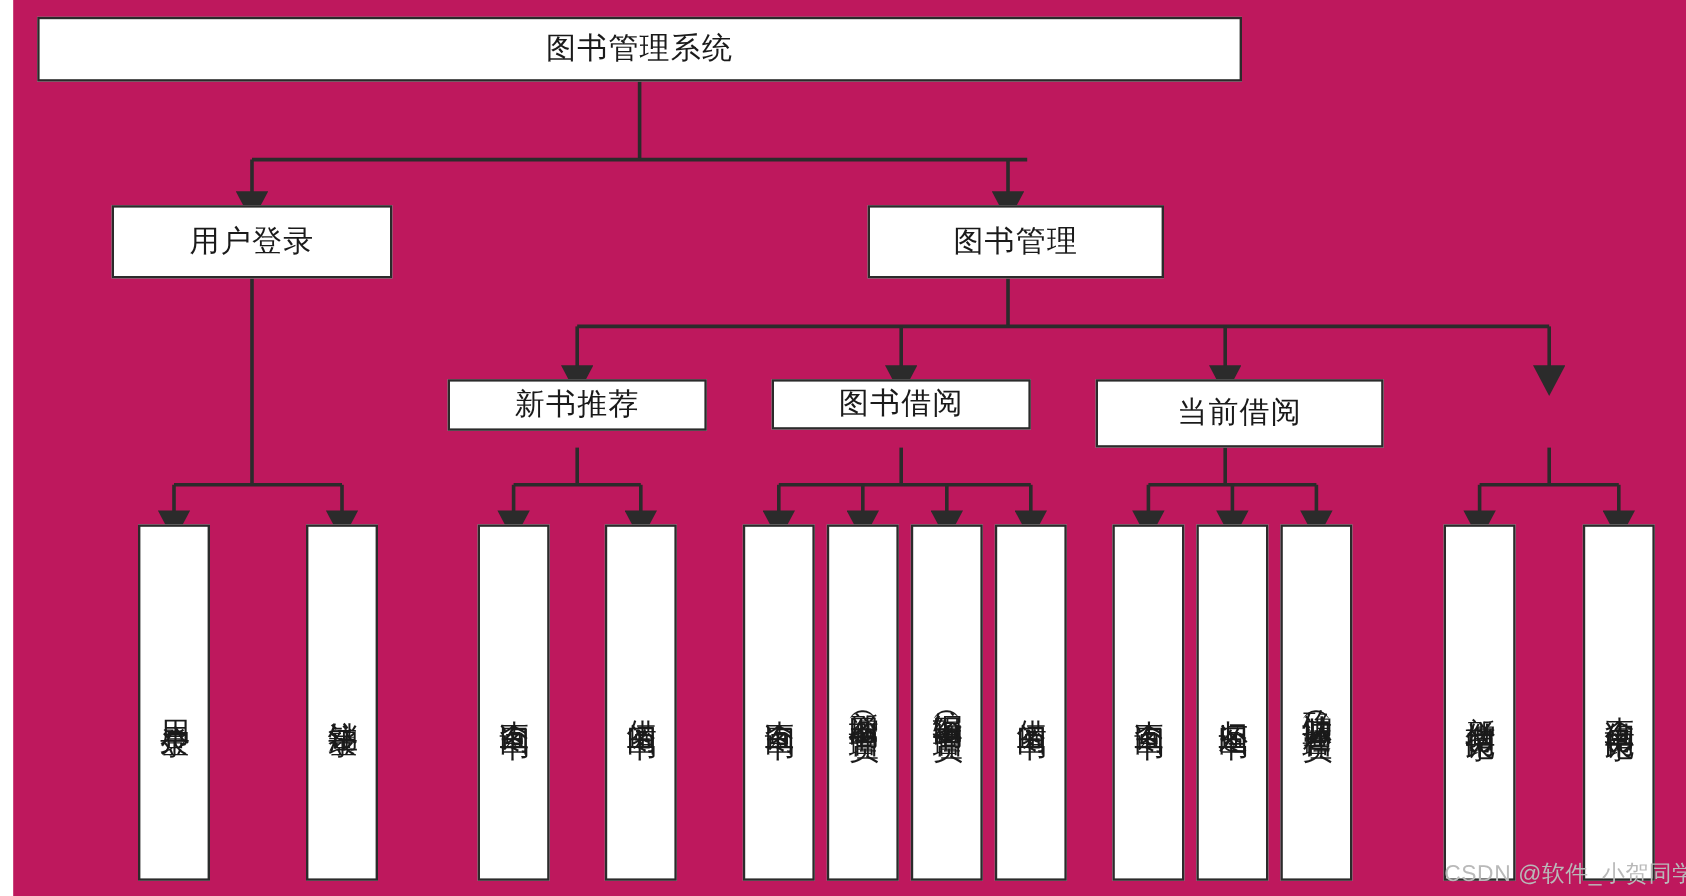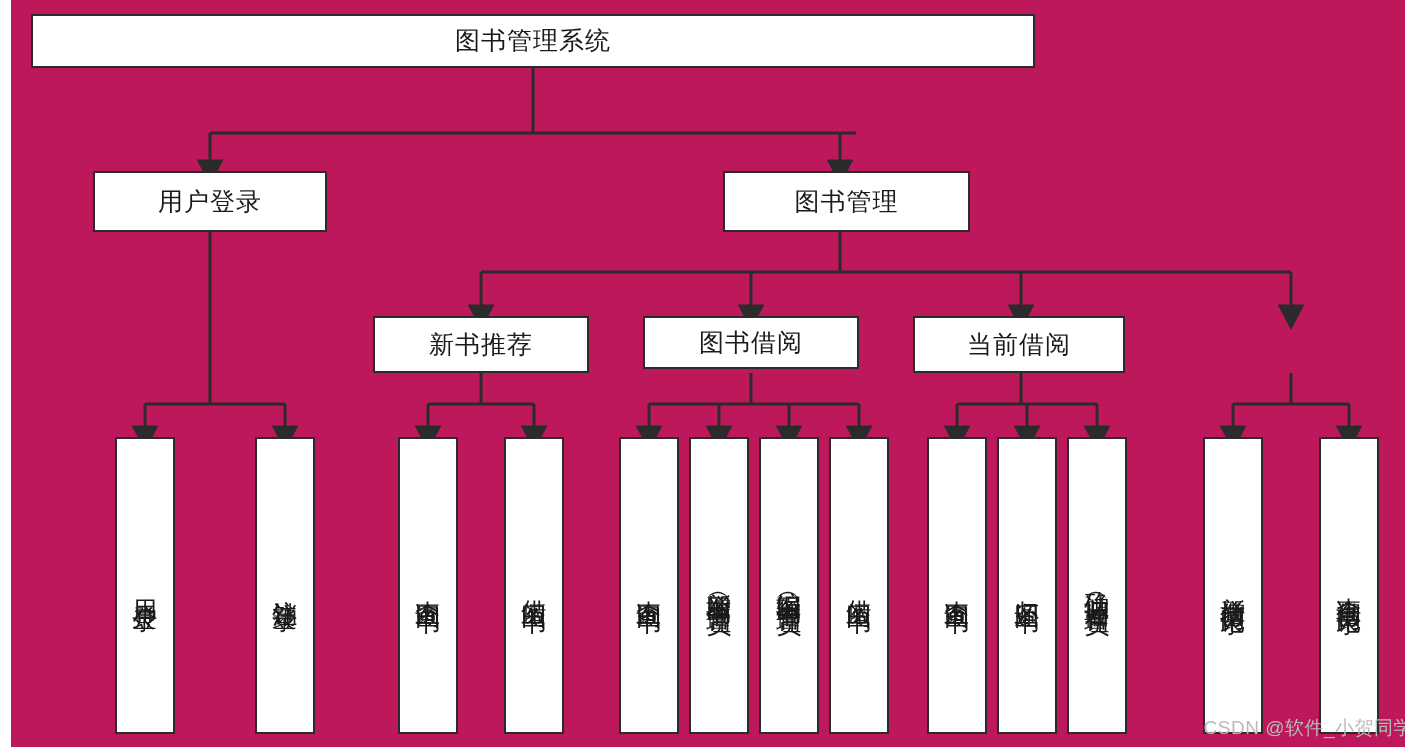--- a/index.html
+++ b/index.html
@@ -134,29 +134,29 @@
   </div>
 
   <div class="node node-h" style="left:82px; top:171px; width:234px; height:61px;">
     <span class="label">用户登录</span>
   </div>
 
   <div class="node node-h" style="left:712px; top:171px; width:247px; height:61px;">
     <span class="label">图书管理</span>
   </div>
 
-  <div class="node node-h" style="left:362px; top:316px; width:216px; height:57px;">
+  <div class="node node-h" style="left:362px; top:316px; width:216px; height:43px;">
     <span class="label">新书推荐</span>
   </div>
 
-  <div class="node node-h" style="left:632px; top:316px; width:216px; height:53px;">
+  <div class="node node-h" style="left:632px; top:316px; width:216px; height:42px;">
     <span class="label">图书借阅</span>
   </div>
 
-  <div class="node node-h" style="left:902px; top:316px; width:212px; height:57px;">
+  <div class="node node-h" style="left:902px; top:316px; width:240px; height:57px;">
     <span class="label">当前借阅</span>
   </div>
 
 
   <div class="node node-v" style="left:104px; top:437px; width:60px; height:297px;">
     <span class="label">用户登录</span>
   </div>
 
   <div class="node node-v" style="left:244px; top:437px; width:60px; height:297px;">
     <span class="label">注销登录</span>

